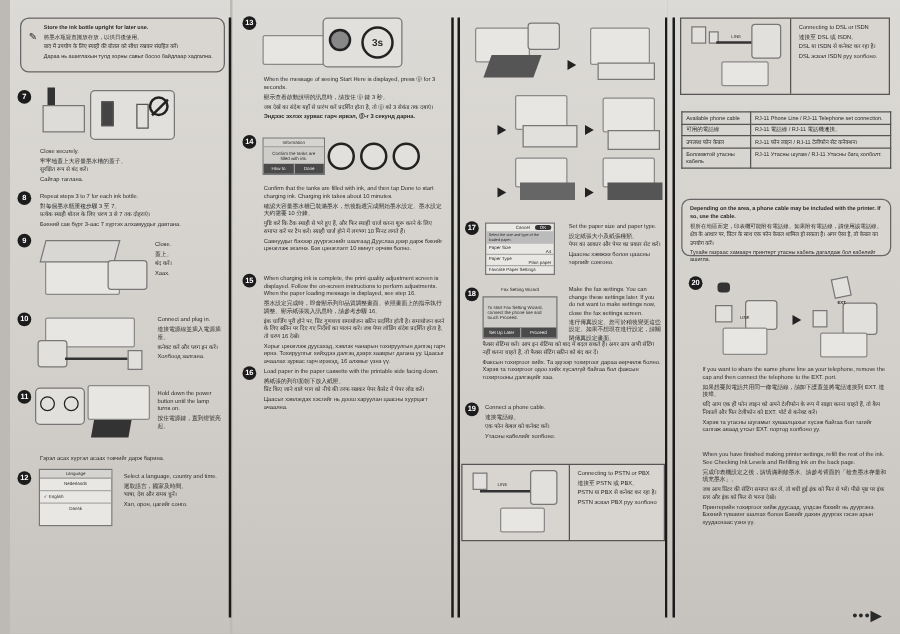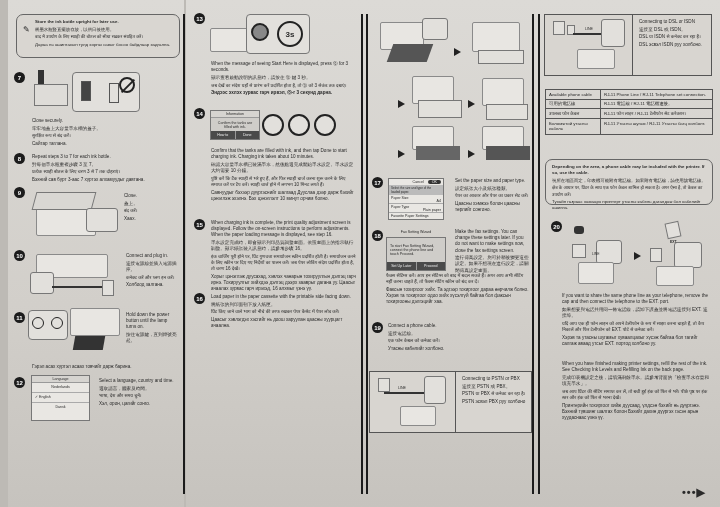--- a/index.html
+++ b/index.html
@@ -130,21 +130,21 @@
 <div class="col" style="left:99px;top:378px;width:80px;">
   <span class="t">Select a language, country and time.</span>
   <span class="t">選取語言，國家及時間。</span>
   <span class="t">भाषा, देश और समय चुनें।</span>
   <span class="t">Хэл, орон, цагийг сонго.</span>
 </div>
 
 <span class="step" style="left:194px;top:13px;">13</span>
 <div style="position:absolute;left:210px;top:14px;width:150px;height:46px;">
   <div class="printer" style="left:0;top:14px;width:50px;height:24px;"></div>
-  <div class="ill" style="left:36px;top:0;width:64px;height:40px;border-radius:4px;">
+  <div class="ill" style="left:48px;top:0;width:64px;height:40px;border-radius:4px;">
     <div class="circle" style="left:4px;top:8px;width:18px;height:18px;background:#888;"></div>
     <div class="circle" style="left:30px;top:6px;width:26px;height:26px;border-width:2.5px;display:flex;align-items:center;justify-content:center;font-size:8px;font-weight:bold;">
         <span>3s</span>
       </div>
   </div>
 </div>
 <div class="col" style="left:211px;top:61px;width:142px;">
   <span class="t"><span>When the message of seeing Start Here is displayed, press</span> ⓪ <span>for 3 seconds.</span></span>
   <span class="t">顯示查看啟動說明的訊息時，請按住 ⓪ 鍵 3 秒。</span>
   <span class="t">जब देखें का संदेश यहाँ से प्रारंभ करें प्रदर्शित होता है, तो ⓪ को 3 सेकंड तक दबाएं।</span>

